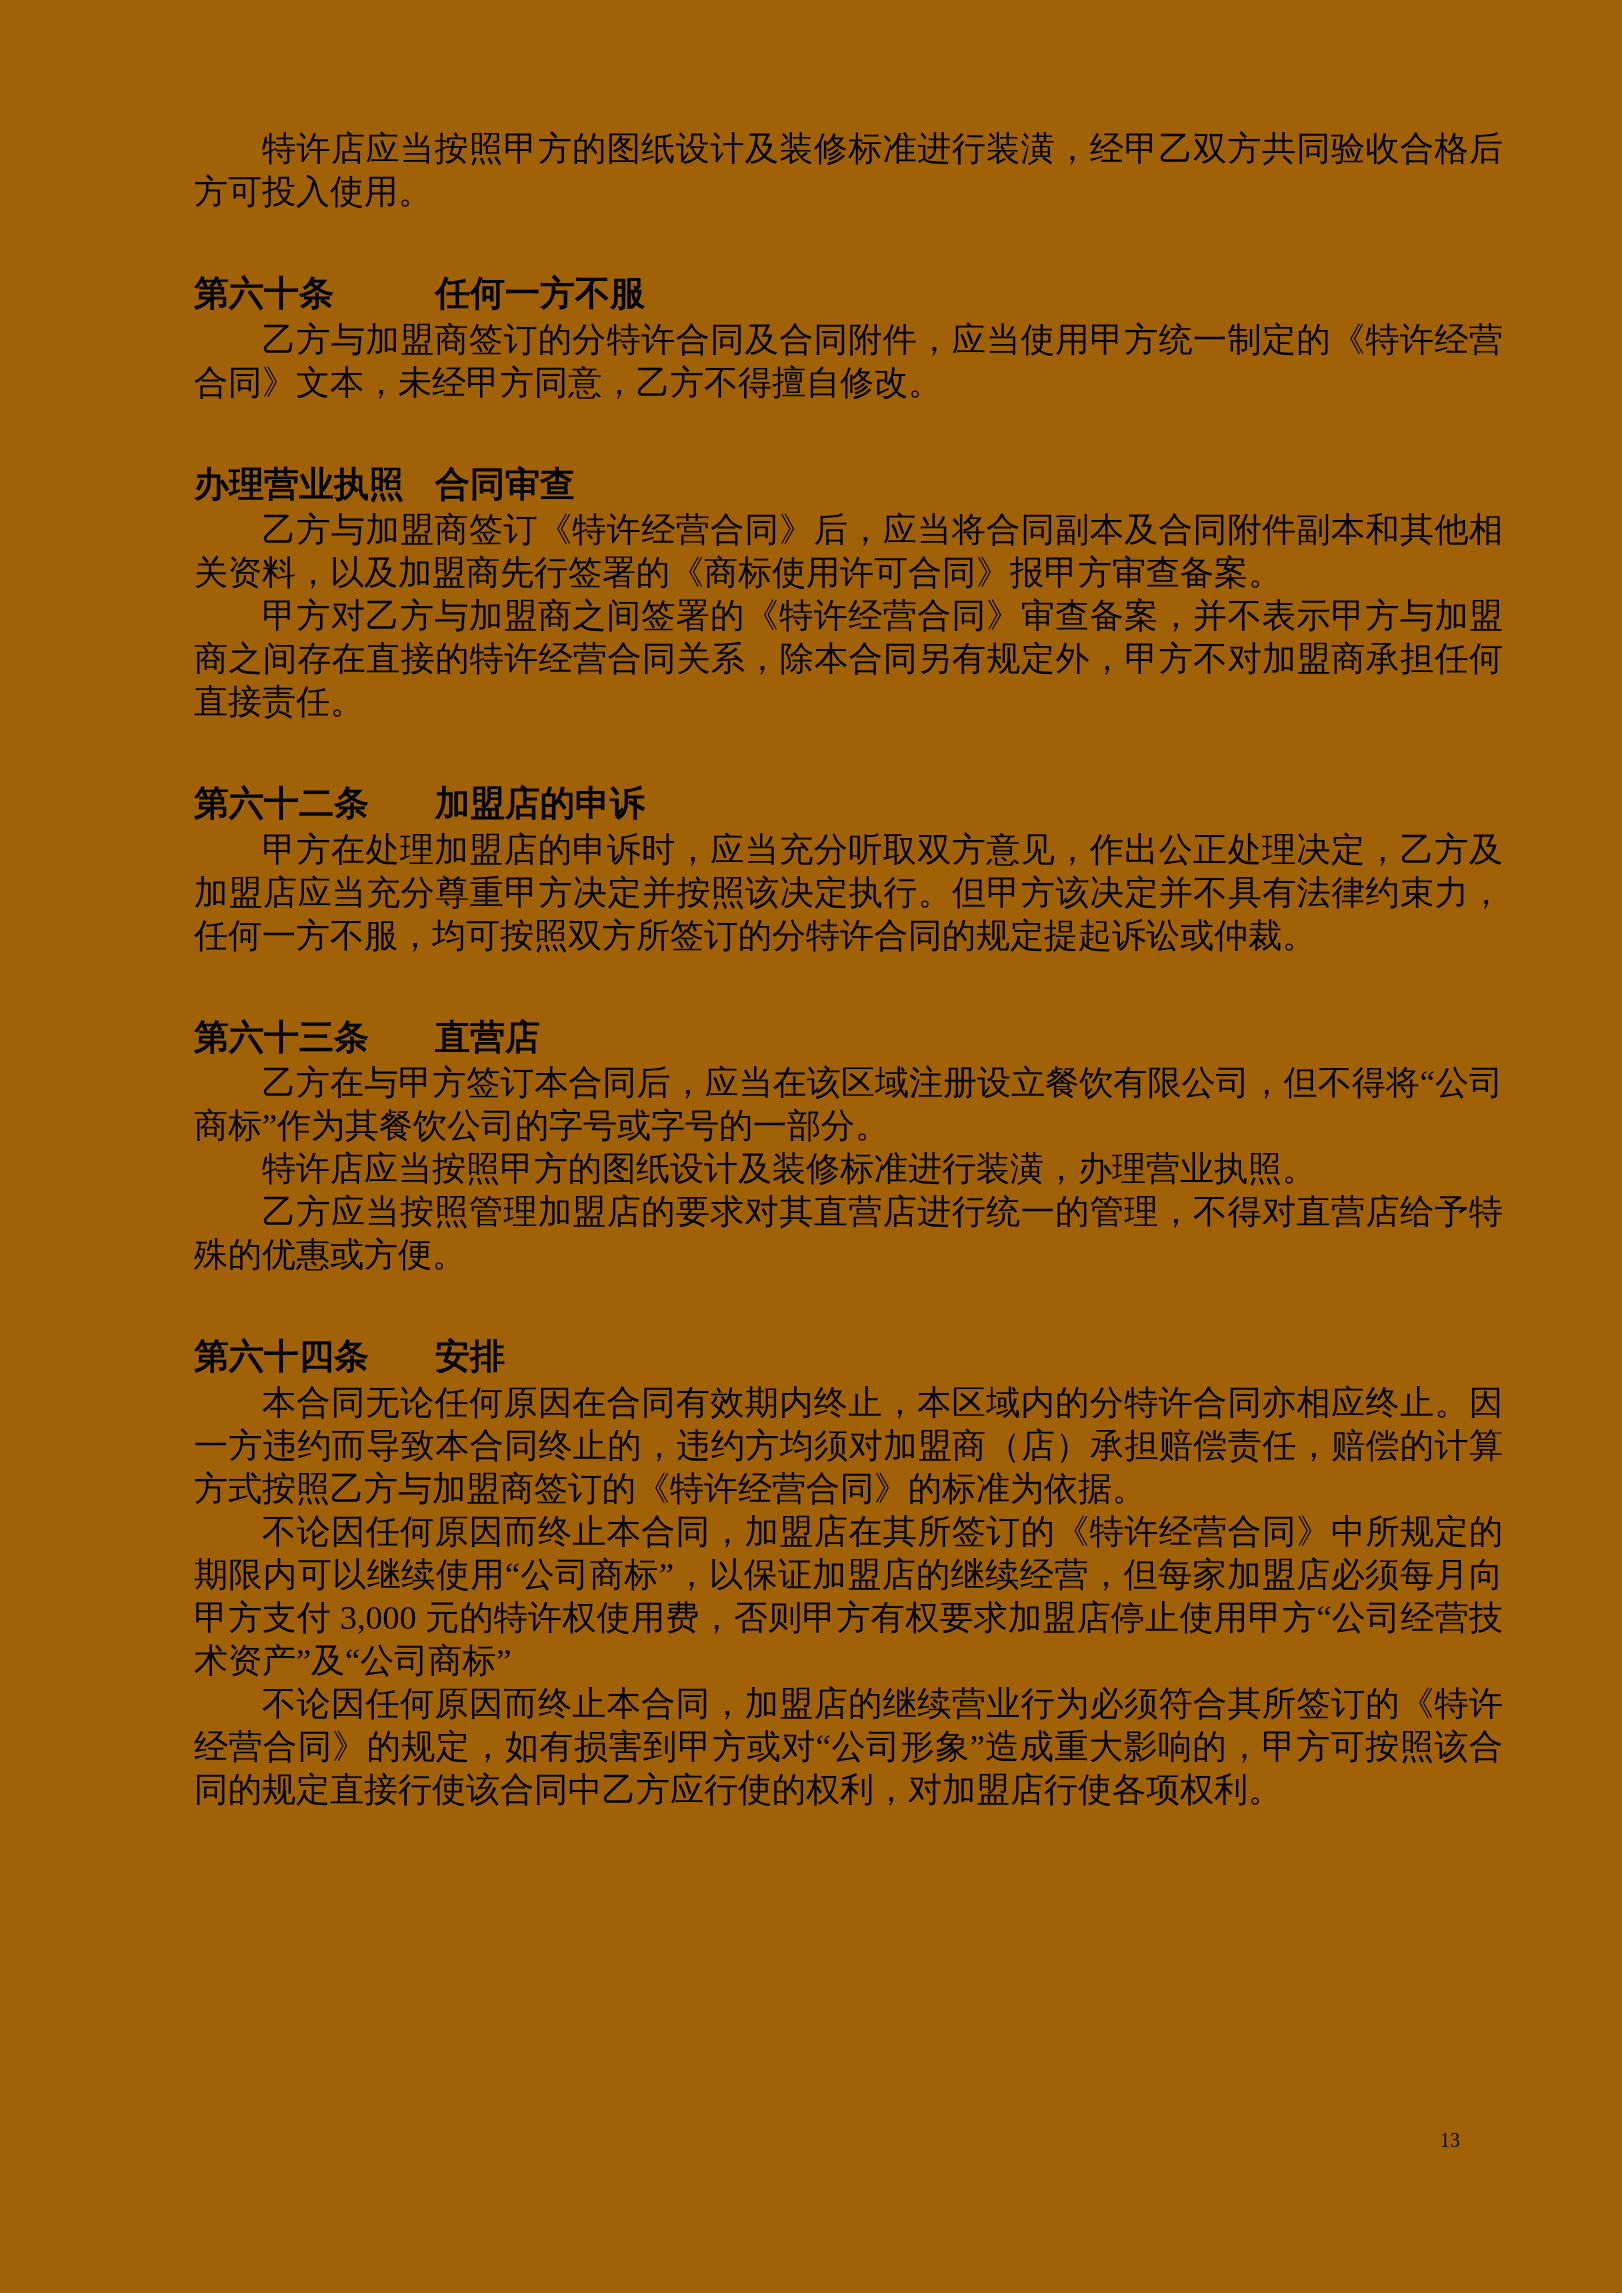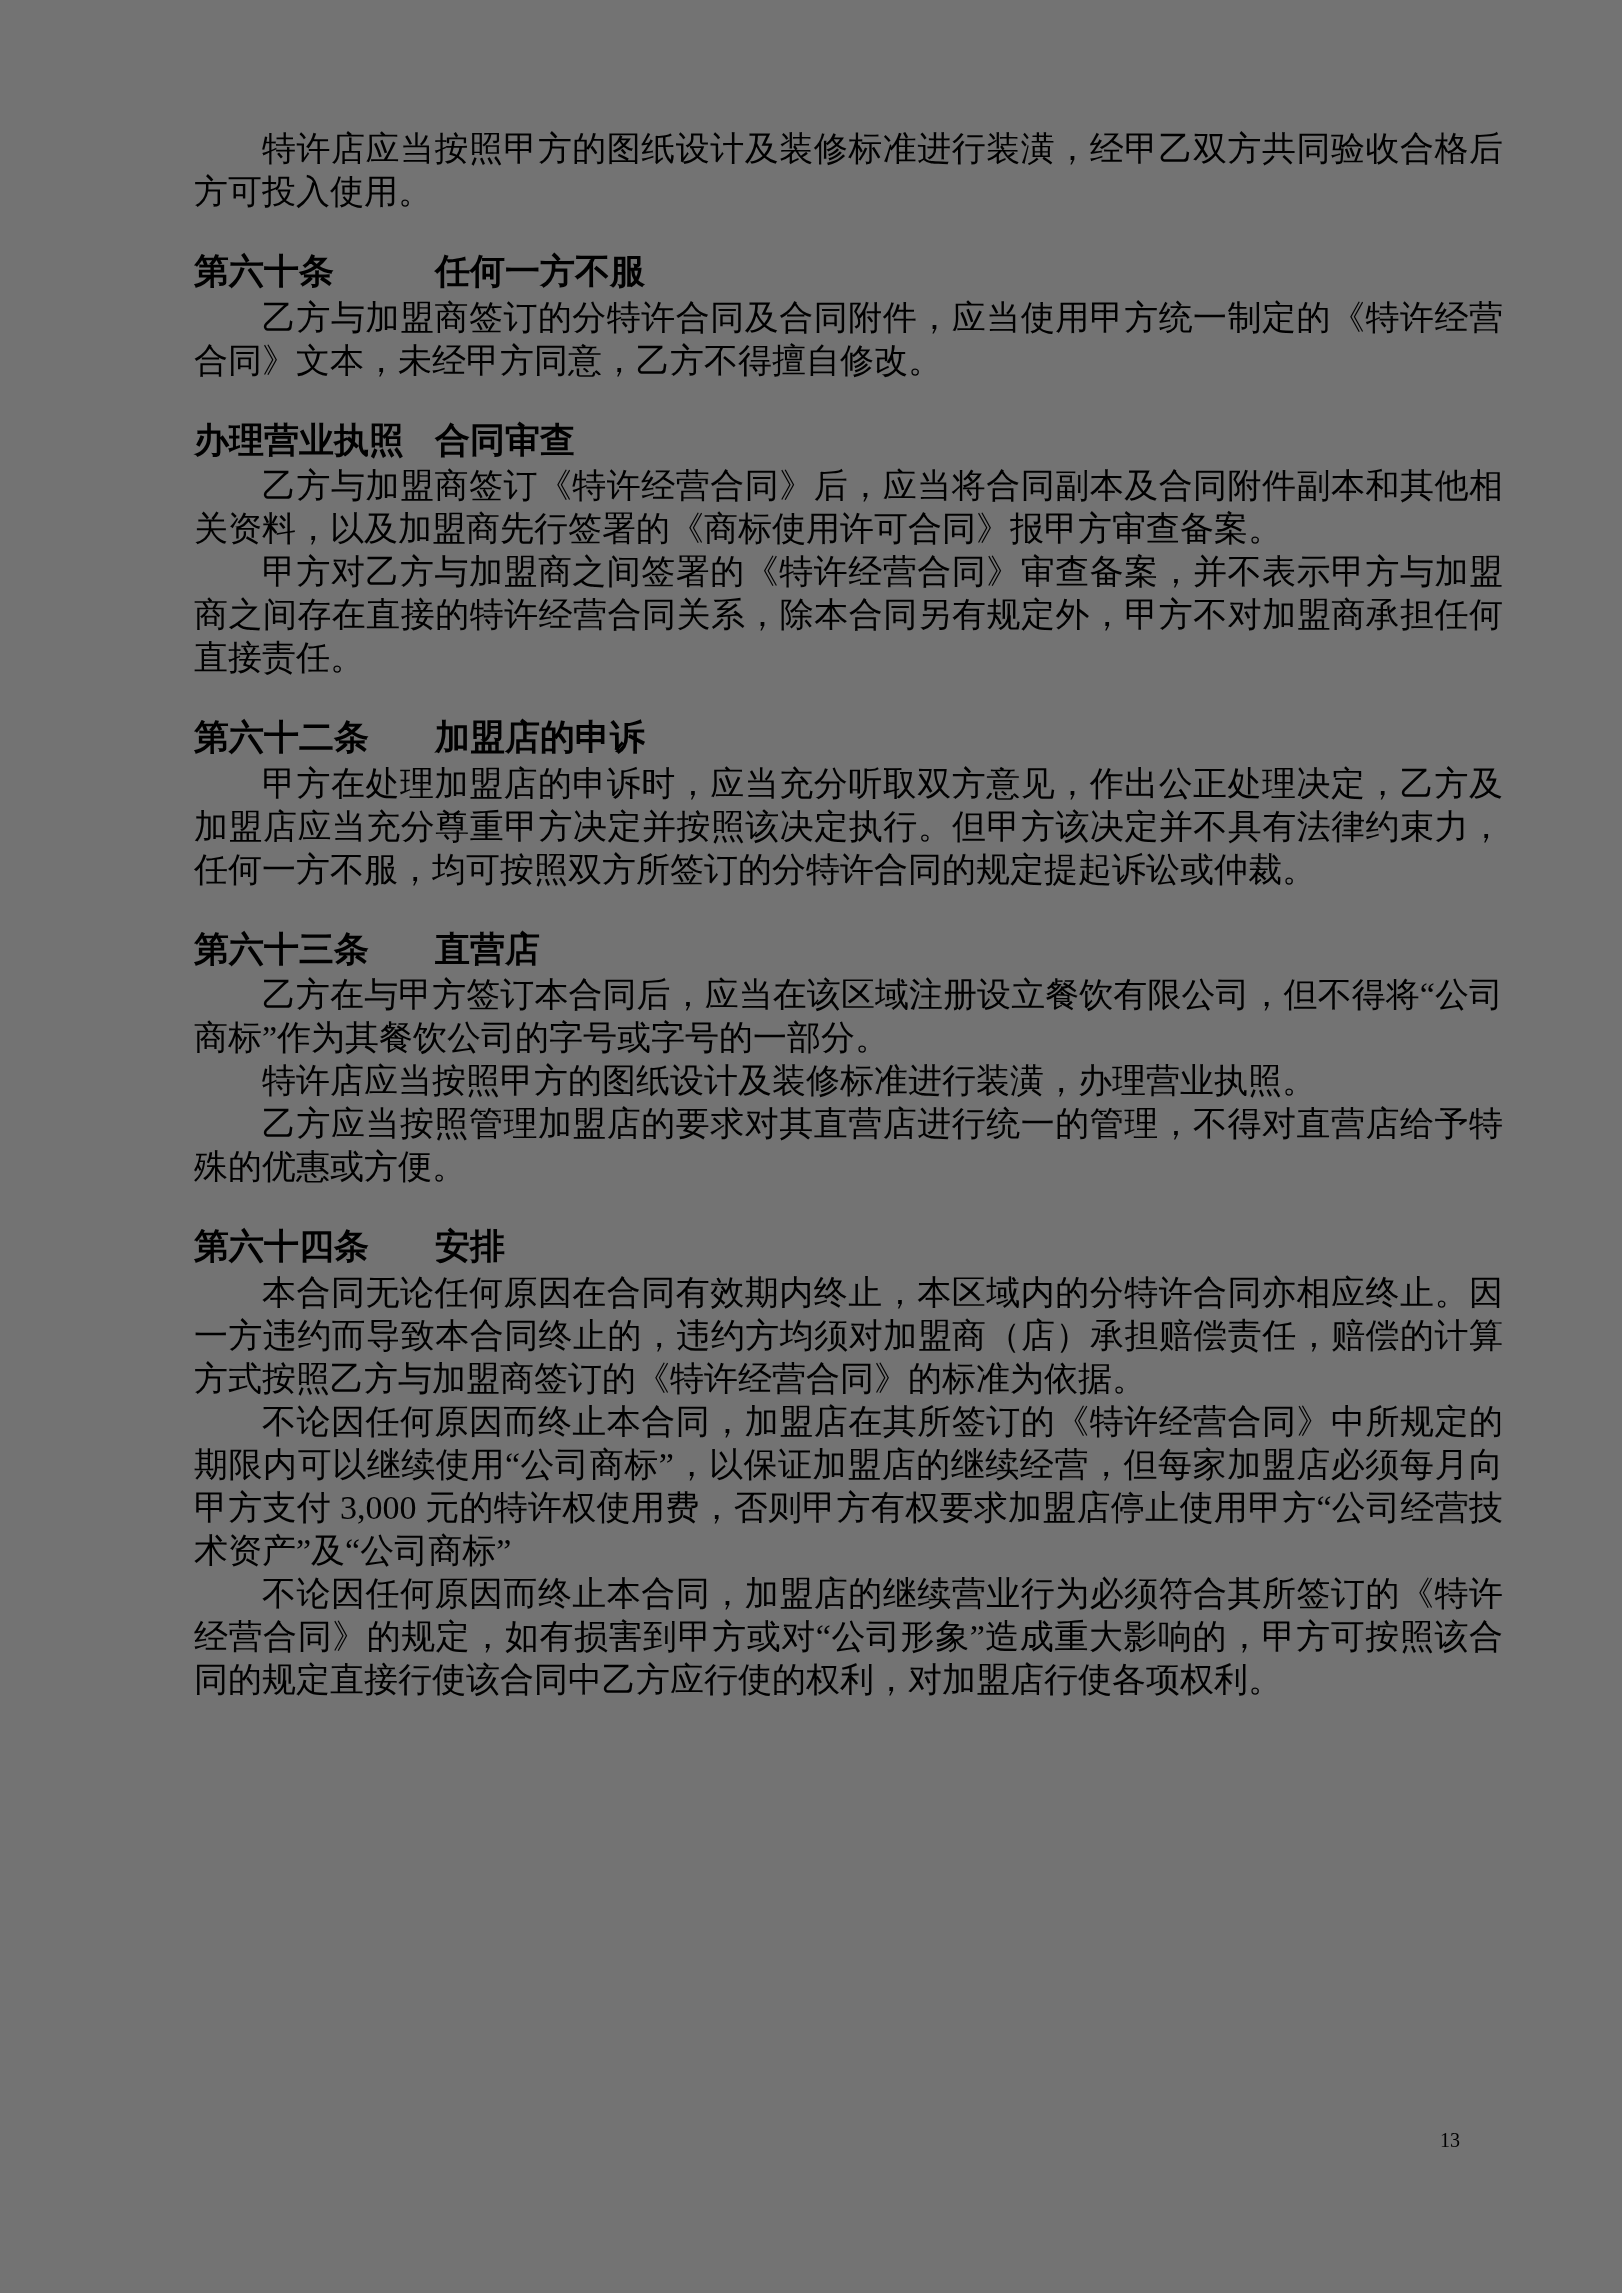--- a/index.html
+++ b/index.html
@@ -4,21 +4,21 @@
 <style>
   html, body {
     margin: 0;
     padding: 0;
     background: #ffffff;
   }
   .page {
     position: relative;
     width: 1623px;
     height: 2294px;
-    background: #737373;
+    background: #a16207;
     color: #000000;
     overflow: hidden;
   }
   .content {
     position: absolute;
     left: 194px;
     top: 127px;
     width: 1309px;
   }
   .para {
@@ -35,20 +35,21 @@
     margin: 36px 0 3.6px 0;
     font-family: "Liberation Sans", "DejaVu Sans", sans-serif;
     font-weight: bold;
     font-size: 35px;
     line-height: 43px;
     color: #000000;
   }
   .clause-num {
     display: inline-block;
     min-width: 241px;
+    margin-top: 22px;
   }
   .page-number {
     position: absolute;
     left: 1440px;
     top: 2124px;
     font-family: "Liberation Serif", "DejaVu Serif", serif;
     font-size: 20px;
     line-height: 33px;
     color: #000000;
   }

